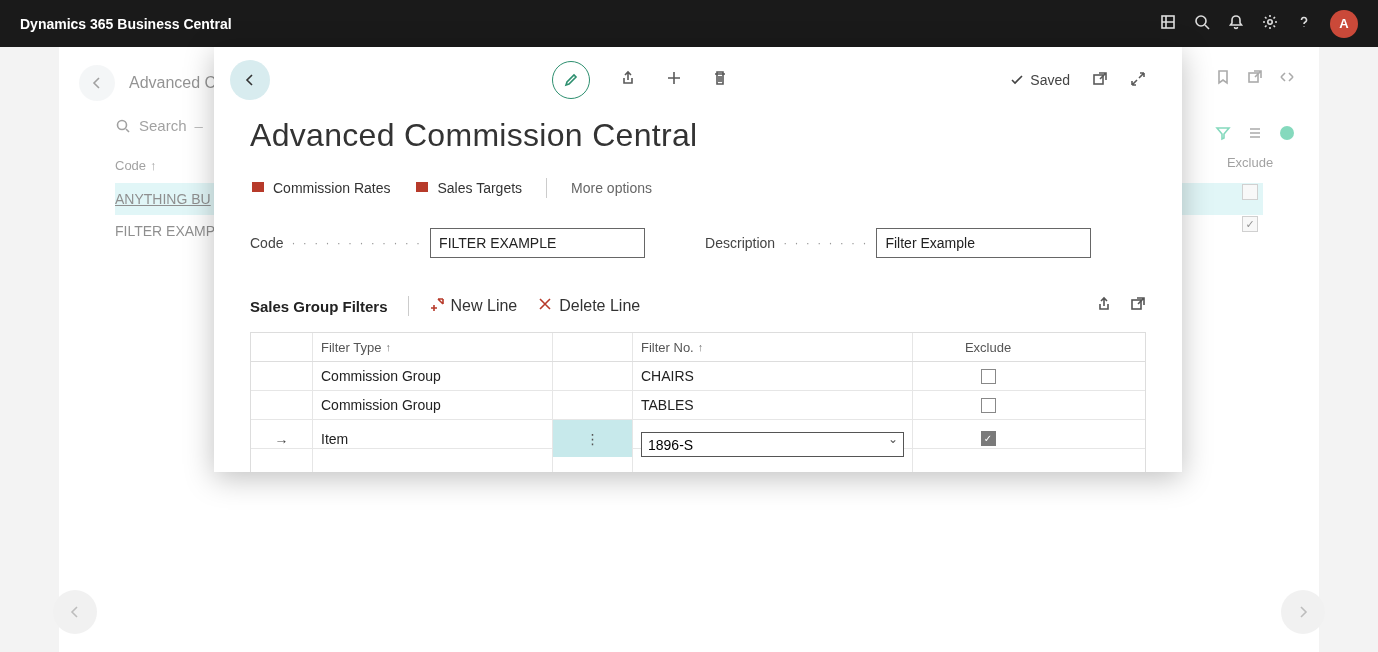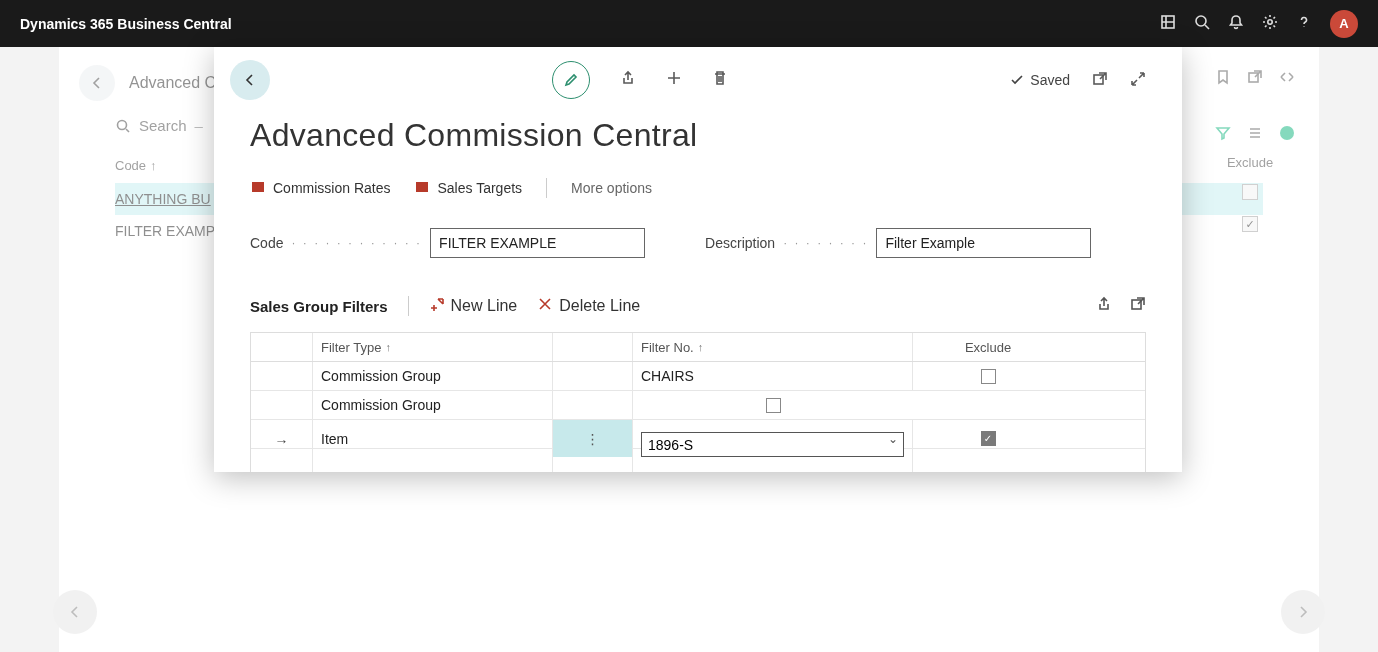--- a/index.html
+++ b/index.html
@@ -308,20 +308,21 @@
         <div></div>
         <div>CHAIRS</div>
         <div>
             <span class="cb"></span>
           </div>
       </div>
       <div class="grid-row">
         <div class="row-arrow"></div>
         <div>Commission Group</div>
         <div></div>
+        <div>TABLES</div>
         <div>
             <span class="cb"></span>
           </div>
       </div>
       <div class="grid-row">
         <div class="row-arrow">→</div>
         <div>Item</div>
         <div class="cell-menu">⋮</div>
         <div class="cell-input">
           <input value="1896-S" style="">

